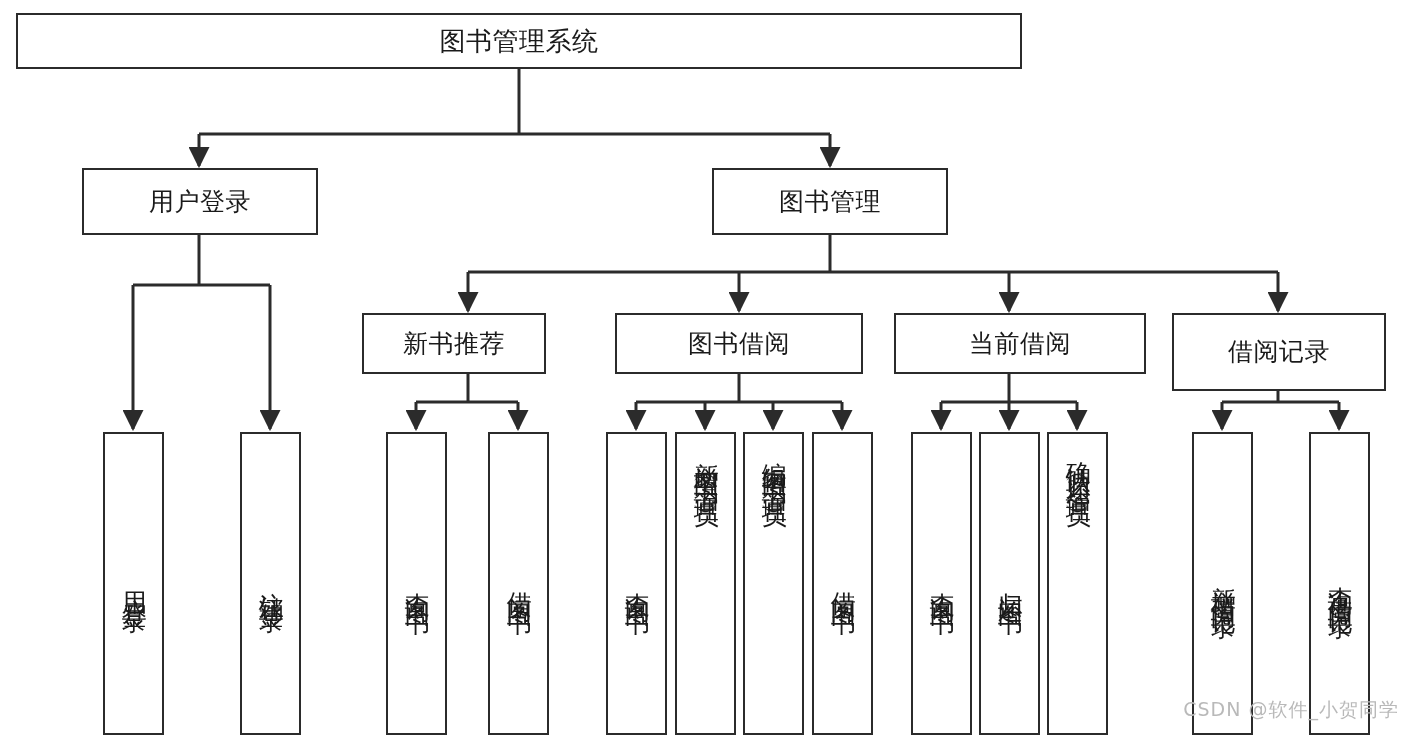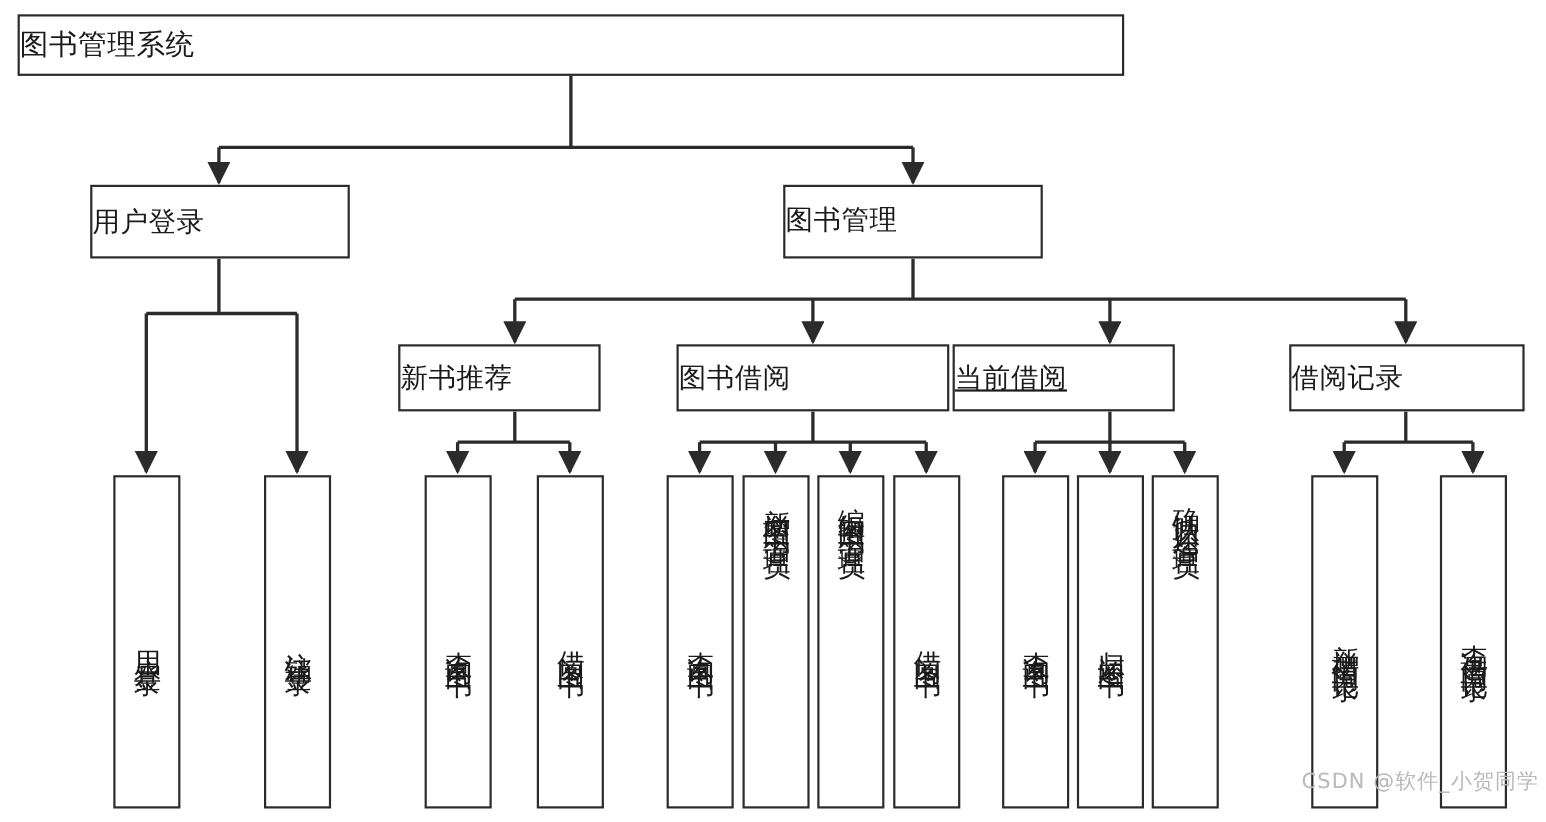--- a/index.html
+++ b/index.html
@@ -26,20 +26,21 @@
     height: 747px;
     pointer-events: none;
   }
   .node {
     position: absolute;
     box-sizing: border-box;
     border: 2px solid #2b2b2b;
     background: #ffffff;
     display: flex;
     align-items: center;
+    justify-content: center;
     color: #1a1a1a;
   }
   .node-label {
     display: block;
     text-align: center;
     line-height: 1.18;
     white-space: pre;
   }
   
   .node.h .node-label {
@@ -131,34 +132,34 @@
     </g>
   </svg>
 
   <div class="node h" id="node-root" style="left:16px; top:13px; width:1006px; height:56px;">
     <span class="node-label">图书管理系统</span>
   </div>
 
   <div class="node h" style="left:82px; top:168px; width:236px; height:67px;">
     <span class="node-label">用户登录</span>
   </div>
-  <div class="node h" style="left:712px; top:168px; width:236px; height:67px;font-family:Liberation Mono, monospace;">
+  <div class="node h" style="left:712px; top:168px; width:236px; height:67px;">
     <span class="node-label">图书管理</span>
   </div>
 
   <div class="node h" style="left:362px; top:313px; width:184px; height:61px;">
     <span class="node-label">新书推荐</span>
   </div>
   <div class="node h" style="left:615px; top:313px; width:248px; height:61px;">
     <span class="node-label">图书借阅</span>
   </div>
-  <div class="node h" style="left:866px; top:313px; width:202px; height:61px;text-decoration:underline;">
+  <div class="node h" style="left:894px; top:313px; width:252px; height:61px;">
     <span class="node-label">当前借阅</span>
   </div>
-  <div class="node h" style="left:1172px; top:313px; width:214px; height:61px;">
+  <div class="node h" style="left:1172px; top:313px; width:214px; height:78px;">
     <span class="node-label">借阅记录</span>
   </div>
 
   <div class="node v mid" style="left:103px; top:432px; width:61px; height:303px;">
     <span class="node-label">用户登录</span>
   </div>
   <div class="node v mid" style="left:240px; top:432px; width:61px; height:303px;">
     <span class="node-label">注销登录</span>
   </div>
 

